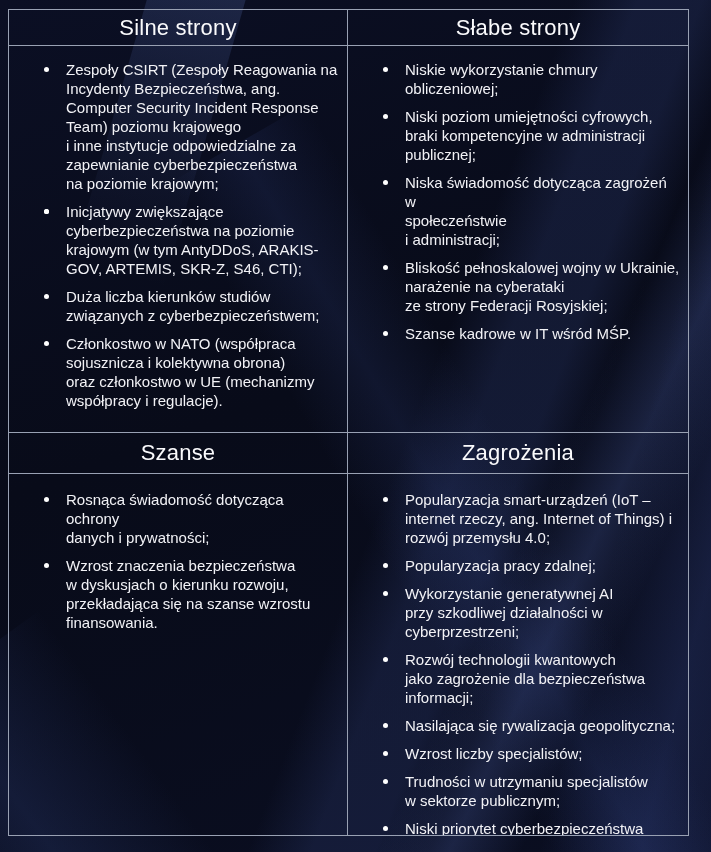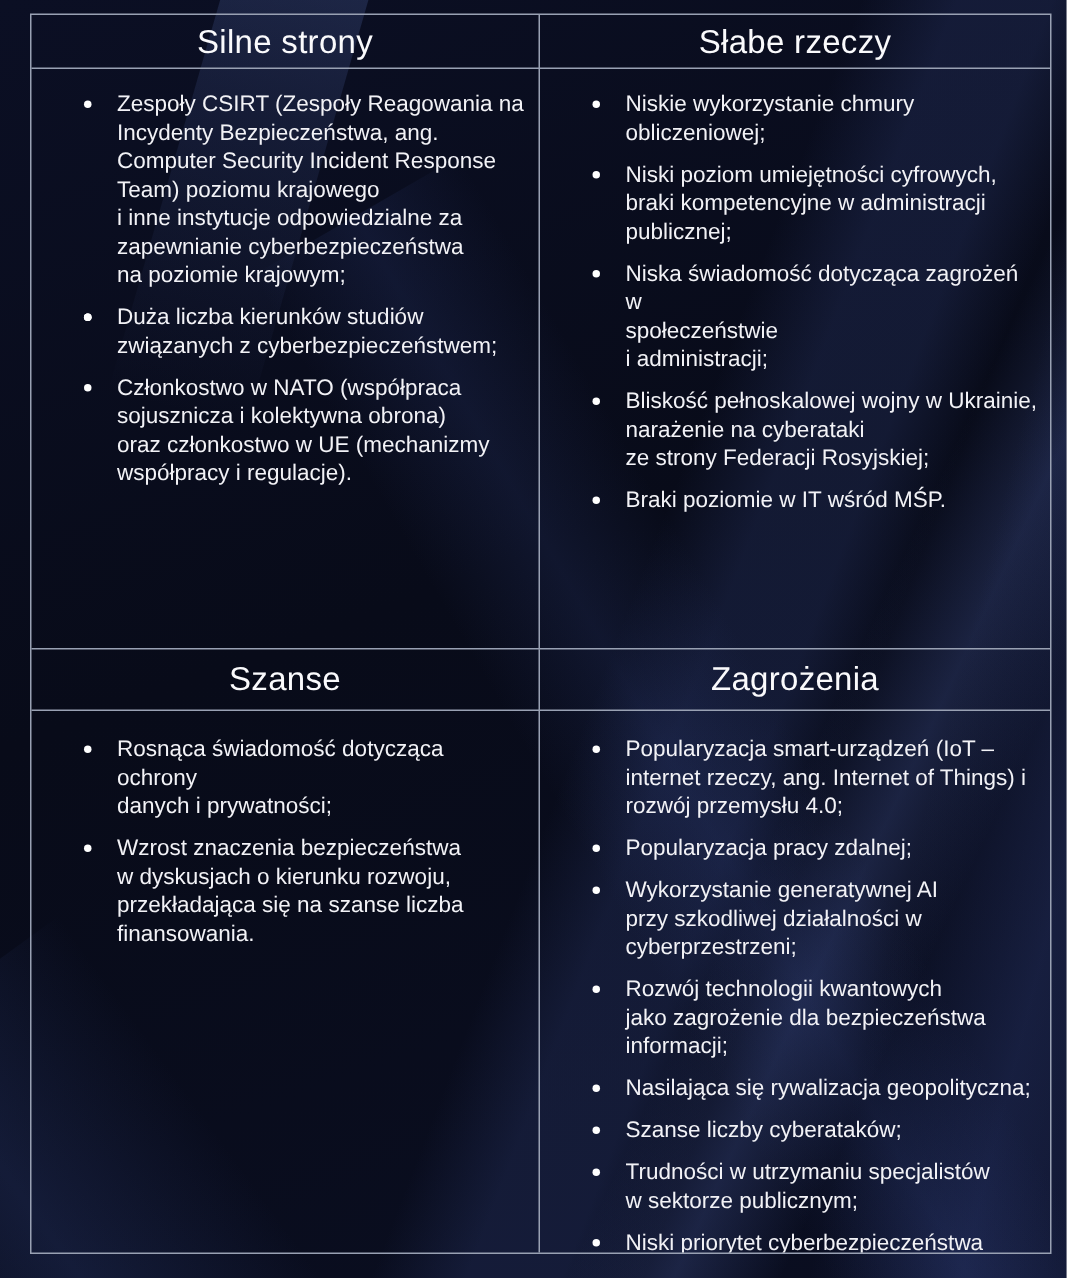--- a/index.html
+++ b/index.html
@@ -42,21 +42,21 @@
     background: linear-gradient(90deg, rgba(0,0,0,0) 0%, rgba(58,78,150,0.17) 50%, rgba(0,0,0,0) 100%);
   }
   .beam-bottom-left {
     left: 10px; top: 620px; width: 260px; height: 700px;
     transform: rotate(-36deg);
     background: linear-gradient(90deg, rgba(0,0,0,0) 0%, rgba(64,88,165,0.20) 50%, rgba(0,0,0,0) 100%);
   }
 
   .swot {
     position: absolute;
-    left: 20px; top: 9px;
+    left: 8px; top: 9px;
     width: 681px; height: 827px;
     box-sizing: border-box;
     border: 1px solid #99a1b3;
     display: grid;
     grid-template-columns: 339px 1fr;
     grid-template-rows: 36px 387px 41px 1fr;
     z-index: 2;
   }
   .cell { box-sizing: border-box; min-height: 0; }
   .col-left { border-right: 1px solid #99a1b3; }
@@ -104,34 +104,37 @@
   <div class="beam beam-right-3"></div>
   <div class="beam beam-cross-right"></div>
   <div class="beam beam-bottom-left"></div>
 
   <div class="swot">
 
     <div class="cell hdr col-left row-line">
       <span class="title">Silne strony</span>
     </div>
     <div class="cell hdr row-line">
-      <span class="title">Słabe rzeczy</span>
+      <span class="title">Słabe strony</span>
     </div>
 
     <div class="cell content col-left row-line">
       <ul class="blist">
         <li><span class="dot"></span><span>Zespoły CSIRT (Zespoły Reagowania na
 Incydenty Bezpieczeństwa, ang.
 Computer Security Incident Response
 Team) poziomu krajowego
 i inne instytucje odpowiedzialne za
 zapewnianie cyberbezpieczeństwa
 na poziomie krajowym;</span></li>
         <li><span class="dot"></span></li>
-        <li><span class="dot"></span></li>
+        <li><span class="dot"></span><span>Inicjatywy zwiększające
+cyberbezpieczeństwa na poziomie
+krajowym (w tym AntyDDoS, ARAKIS-
+GOV, ARTEMIS, SKR-Z, S46, CTI);</span></li>
         <li><span class="dot"></span><span>Duża liczba kierunków studiów
 związanych z cyberbezpieczeństwem;</span></li>
         <li><span class="dot"></span><span>Członkostwo w NATO (współpraca
 sojusznicza i kolektywna obrona)
 oraz członkostwo w UE (mechanizmy
 współpracy i regulacje).</span></li>
       </ul>
     </div>
     <div class="cell content row-line">
       <ul class="blist">
@@ -139,55 +142,55 @@
 obliczeniowej;</span></li>
         <li><span class="dot"></span><span>Niski poziom umiejętności cyfrowych,
 braki kompetencyjne w administracji
 publicznej;</span></li>
         <li><span class="dot"></span><span>Niska świadomość dotycząca zagrożeń w
 społeczeństwie
 i administracji;</span></li>
         <li><span class="dot"></span><span>Bliskość pełnoskalowej wojny w Ukrainie,
 narażenie na cyberataki
 ze strony Federacji Rosyjskiej;</span></li>
-        <li><span class="dot"></span><span>Braki poziomie w IT wśród MŚP.</span></li>
+        <li><span class="dot"></span><span>Szanse kadrowe w IT wśród MŚP.</span></li>
       </ul>
     </div>
 
     <div class="cell hdr col-left row-line">
       <span class="title">Szanse</span>
     </div>
     <div class="cell hdr row-line">
       <span class="title">Zagrożenia</span>
     </div>
 
     <div class="cell content row2 col-left">
       <ul class="blist">
         <li><span class="dot"></span><span>Rosnąca świadomość dotycząca ochrony
 danych i prywatności;</span></li>
         <li><span class="dot"></span><span>Wzrost znaczenia bezpieczeństwa
 w dyskusjach o kierunku rozwoju,
-przekładająca się na szanse liczba
+przekładająca się na szanse wzrostu
 finansowania.</span></li>
       </ul>
     </div>
     <div class="cell content row2">
       <ul class="blist">
         <li><span class="dot"></span><span>Popularyzacja smart-urządzeń (IoT –
 internet rzeczy, ang. Internet of Things) i
 rozwój przemysłu 4.0;</span></li>
         <li><span class="dot"></span><span>Popularyzacja pracy zdalnej;</span></li>
         <li><span class="dot"></span><span>Wykorzystanie generatywnej AI
 przy szkodliwej działalności w
 cyberprzestrzeni;</span></li>
         <li><span class="dot"></span><span>Rozwój technologii kwantowych
 jako zagrożenie dla bezpieczeństwa
 informacji;</span></li>
         <li><span class="dot"></span><span>Nasilająca się rywalizacja geopolityczna;</span></li>
-        <li><span class="dot"></span><span>Szanse liczby cyberataków;</span></li>
+        <li><span class="dot"></span><span>Wzrost liczby specjalistów;</span></li>
         <li><span class="dot"></span><span>Trudności w utrzymaniu specjalistów
 w sektorze publicznym;</span></li>
         <li><span class="dot"></span><span>Niski priorytet cyberbezpieczeństwa
 w polskich firmach oraz w administracji.</span></li>
       </ul>
     </div>
 
   </div>
 </div>
 

